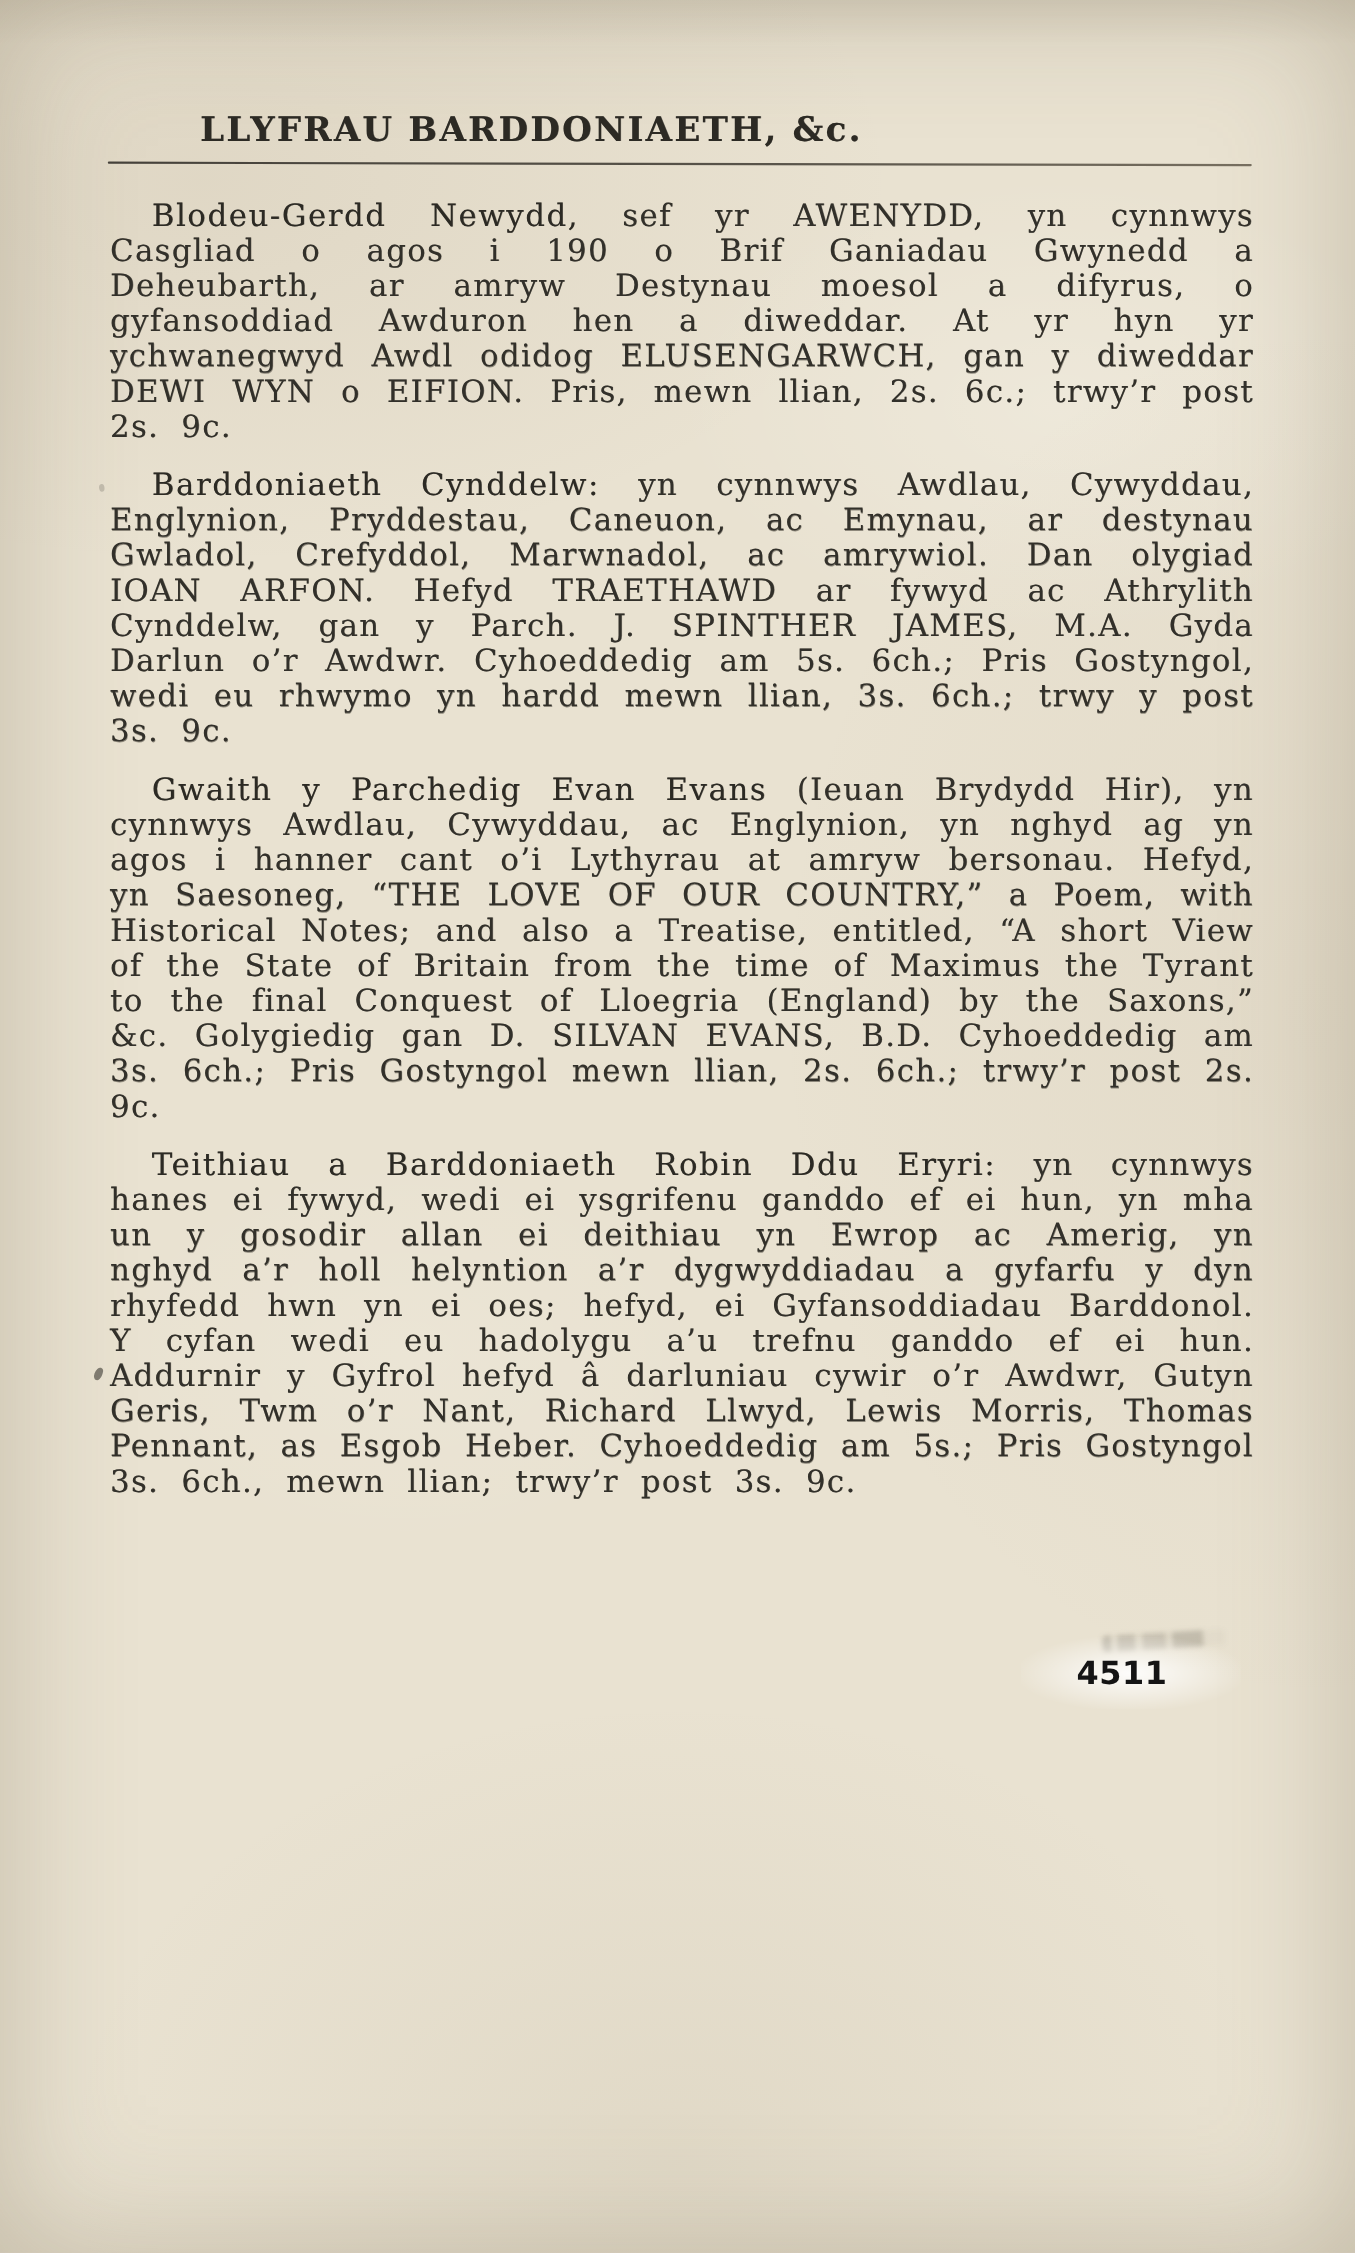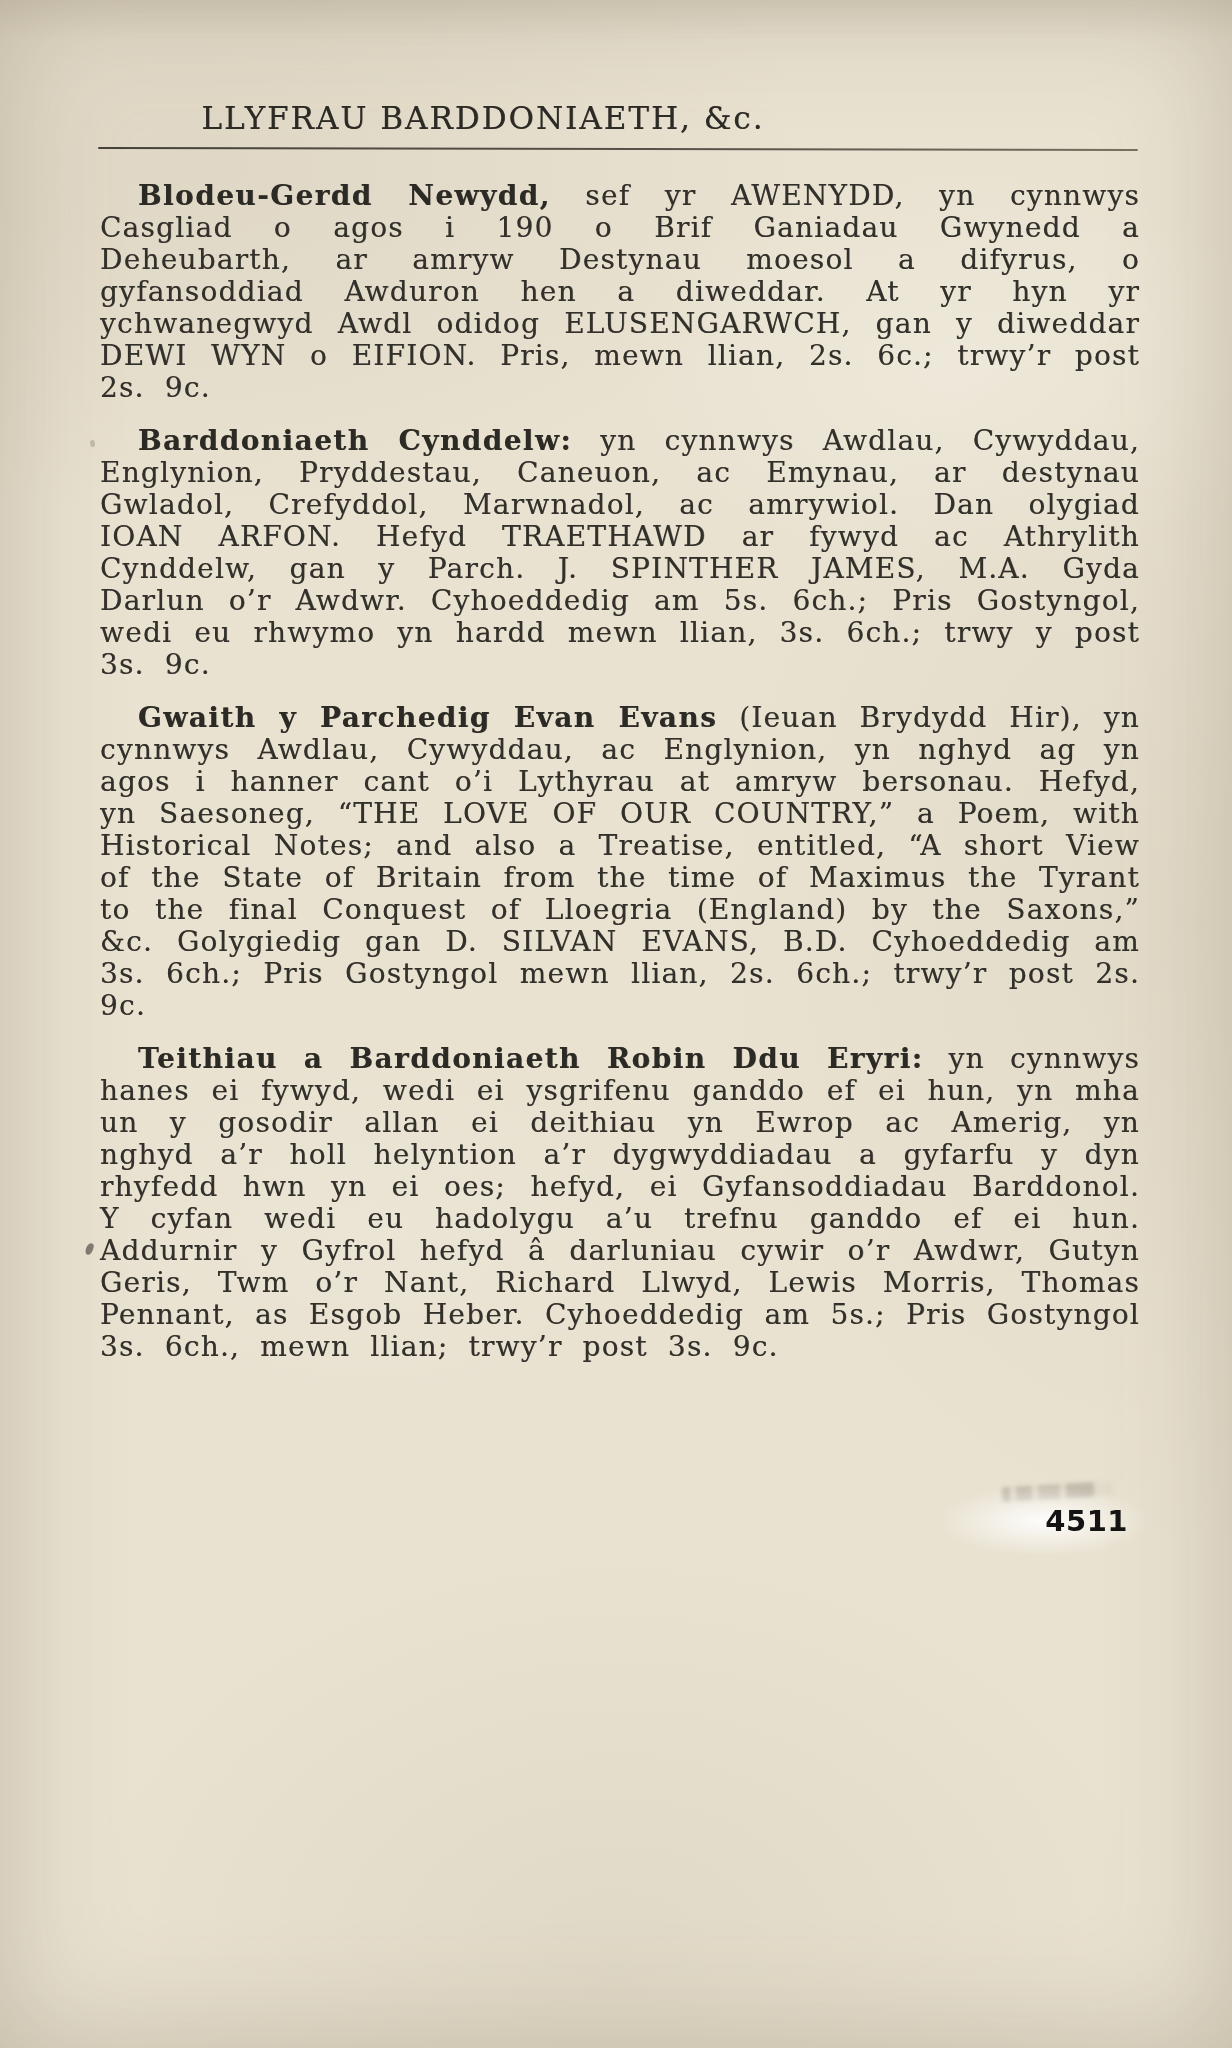--- a/index.html
+++ b/index.html
@@ -31,21 +31,21 @@
     top: 100px;
     width: 1040px;
   }
   .title {
     margin: 0;
     box-sizing: border-box;
     width: 100%;
     padding-right: 270px;      
     text-align: center;
     font-size: 31px;
-    font-weight: normal;
+    font-weight: bold;
     letter-spacing: 2px;
     color: #2c2a24;
     text-shadow: 0.4px 0.4px 0.6px rgba(44,42,36,0.55);
     white-space: nowrap;
   }
   .rule {
     margin-top: 12px;
     height: 2px;
     border-radius: 1px;
     background: linear-gradient(to right, #45413a, #6e6href 0%, #6e685c 100%);
@@ -63,21 +63,21 @@
     text-align: justify;
     letter-spacing: 1.2px;
     word-spacing: 10px;
     text-shadow: 0.35px 0.35px 0.55px rgba(50,45,38,0.5);
   }
   .entry {
     margin: 0 0 21px 0;
     text-indent: 38px;
   }
   .lead {
-    font-weight: bold;
+    font-weight: normal;
     letter-spacing: 1.4px;
     color: #2c2a24;
   }
 
   
   .smudge {
     position: absolute;
     left: 1002px;
     top: 1484px;
     width: 112px;
@@ -88,27 +88,27 @@
         rgba(85,80,68,0.25) 14px 30px, rgba(85,80,68,0.05) 30px 36px,
         rgba(85,80,68,0.22) 36px 58px, rgba(85,80,68,0.05) 58px 64px,
         rgba(85,80,68,0.26) 64px 92px, rgba(85,80,68,0.04) 92px 100%);
     filter: blur(2.2px);
     border-radius: 4px;
     transform: rotate(-3.5deg);
   }
 
   .page-number-patch {
     position: absolute;
-    right: 88px;
+    right: 104px;
     top: 1488px;
     width: 200px;
     height: 66px;
     display: flex;
     align-items: center;
-    justify-content: flex-end;
+    justify-content: center;
     padding-right: 16px;
     box-sizing: border-box;
     background: radial-gradient(ellipse at center, rgba(255,255,255,0.92), rgba(255,255,255,0.0) 75%);
   }
   .page-number {
     font-family: "DejaVu Sans", "Liberation Sans", sans-serif;
     font-weight: 700;
     font-size: 29px;
     color: #141414;
     letter-spacing: 0.5px;

